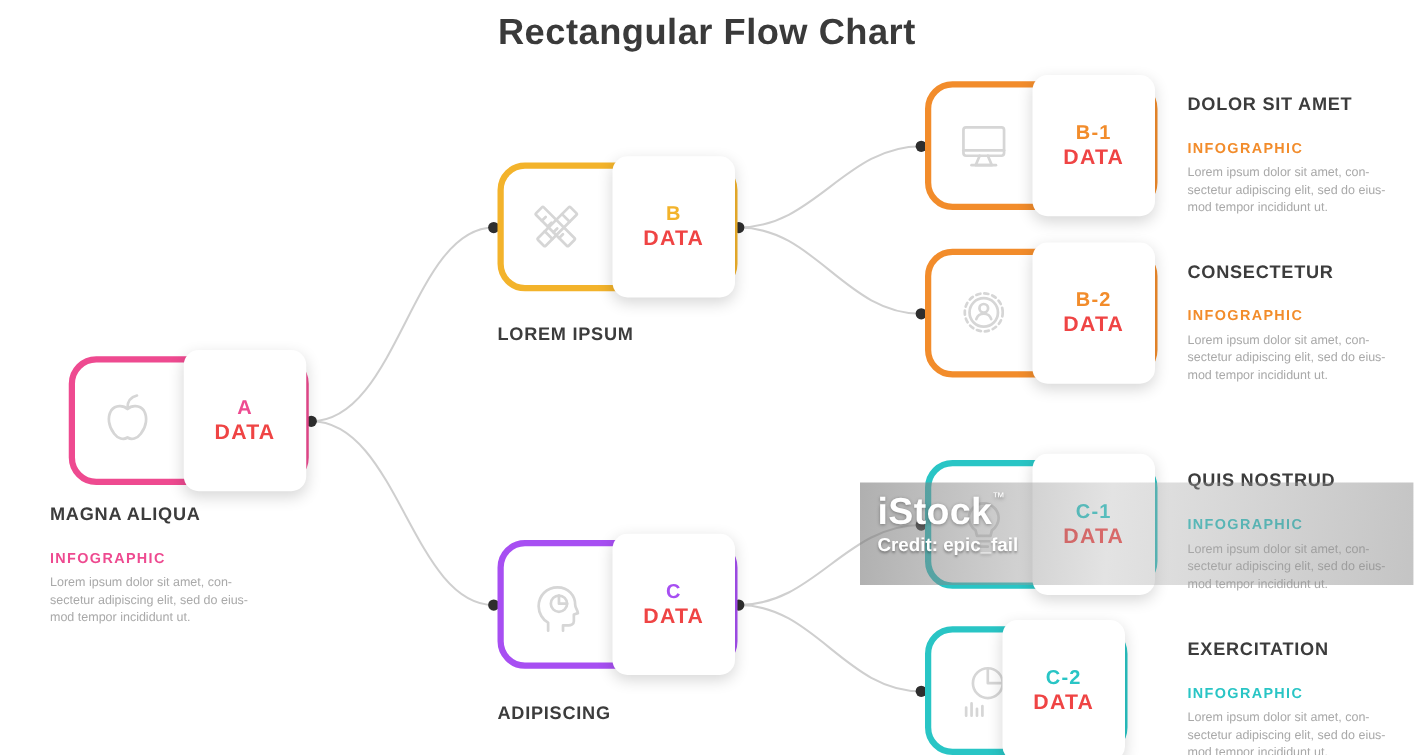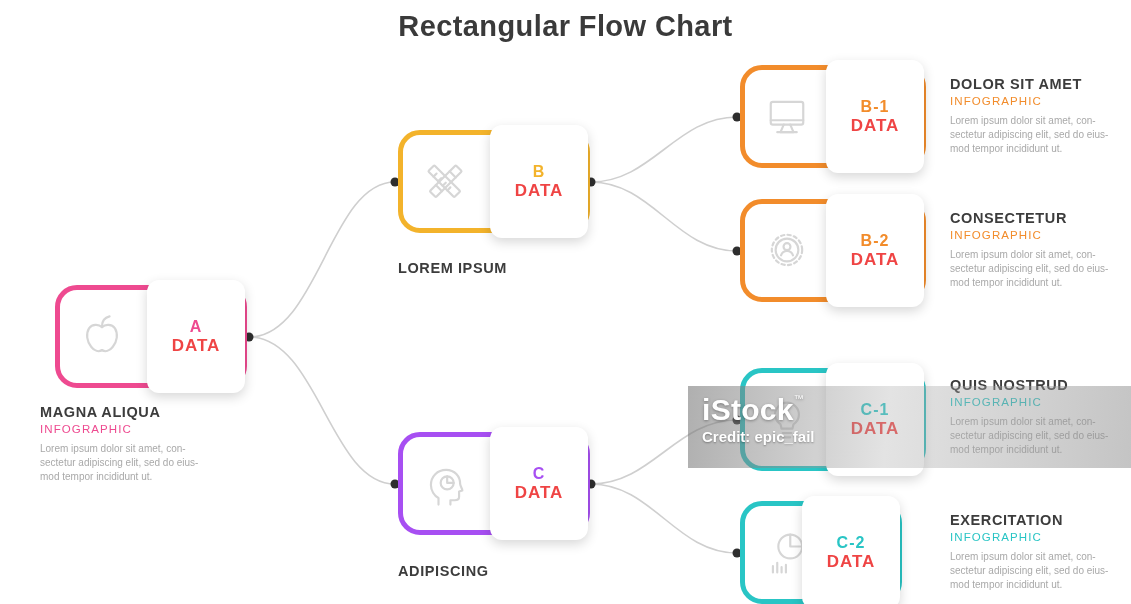--- a/index.html
+++ b/index.html
@@ -15,21 +15,21 @@
               width:52px;height:52px;color:#d6d6d6;}
   .node .icon svg{width:100%;height:100%;}
   .card{position:absolute;right:-3px;top:-10px;height:calc(100% + 20px);width:98px;
         background:#fff;border-radius:12px;box-shadow:0 4px 12px rgba(0,0,0,.16);
         display:flex;flex-direction:column;align-items:center;justify-content:center;gap:0;}
   .letter{color:var(--c,#999);font-weight:700;font-size:16px;letter-spacing:1px;}
   .datalbl{color:#ef4444;font-weight:700;font-size:17px;letter-spacing:1px;}
 
   .caption{position:absolute;text-align:left;}
   .cap-heading{font-size:14.5px;font-weight:700;color:#3c3c3c;letter-spacing:.6px;}
-  .cap-tag{font-size:11.5px;font-weight:400;letter-spacing:1.1px;color:var(--c,#999);margin-top:3px;}
+  .cap-tag{font-size:11.5px;font-weight:700;letter-spacing:1.1px;color:var(--c,#999);margin-top:21px;}
   .cap-body{font-size:10px;color:#a9a9a9;line-height:1.38;margin-top:7px;white-space:pre-line;}
 
   .watermark{position:absolute;left:688px;top:386px;width:443px;height:82px;z-index:40;
              background:linear-gradient(95deg,rgba(118,118,118,.58),rgba(175,175,175,.35) 45%,rgba(138,138,138,.5));
              color:#fff;padding:8px 0 0 14px;box-sizing:border-box;}
   .wm-brand{font-size:30px;font-weight:700;letter-spacing:.3px;line-height:1.05;
             text-shadow:0 1px 3px rgba(0,0,0,.35);}
   .wm-tm{font-size:10px;vertical-align:top;font-weight:400;}
   .wm-credit{font-size:15px;font-weight:700;margin-top:2px;text-shadow:0 1px 2px rgba(0,0,0,.35);}
 </style>

